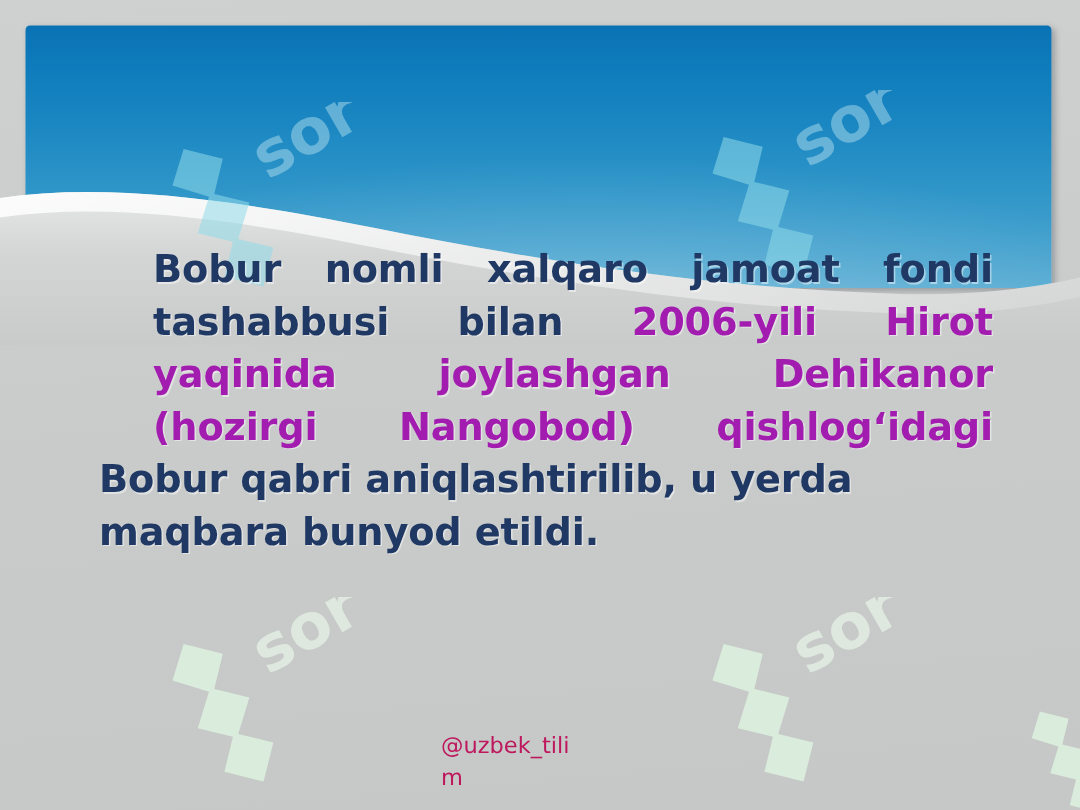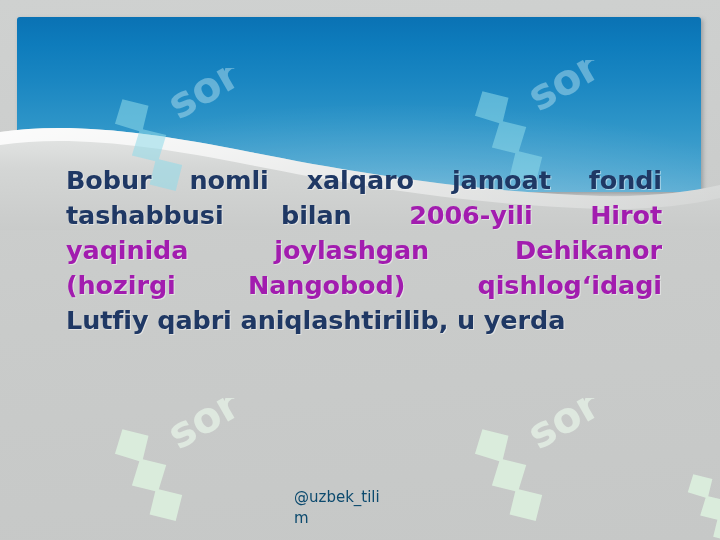--- a/index.html
+++ b/index.html
@@ -93,33 +93,34 @@
     text-align: justify;
     text-justify: inter-word;
     letter-spacing: -0.1px;
     text-shadow: 1px 1px 0 rgba(255,255,255,0.45);
   }
   .body-text .ln { display: block; }
   .body-text .ln.j {
     text-align: justify;
     text-align-last: justify;
     white-space: nowrap;
+    margin-left: 36px;
   }
   .red { color: #a21caf; }
   .navy { color: #1f3864; }
 
   
   .handle {
     position: absolute;
     left: 294px;
     top: 487px;
     width: 98px;
     font-size: 15px;
     line-height: 21px;
-    color: #0c4a6e;
+    color: #be185d;
     font-family: "DejaVu Sans", sans-serif;
     word-break: break-all;
   }
 </style>
 </head>
 <body>
 
 <div id="slide">
 
   <div class="bg-base"></div>
@@ -218,19 +219,22 @@
     <span class="ln j">
       <span class="navy">tashabbusi  bilan  </span><span class="red">2006-yili   Hirot</span>
     </span>
     <span class="ln j">
       <span class="red">yaqinida   joylashgan   Dehikanor</span>
     </span>
     <span class="ln j">
       <span class="red">(hozirgi  Nangobod)  qishlog‘idagi</span>
     </span>
     <span class="ln">
-      <span class="navy">Lutfiy qabri aniqlashtirilib, u yerda</span>
+      <span class="navy">Bobur qabri aniqlashtirilib, u yerda</span>
+    </span>
+    <span class="ln">
+      <span class="navy">maqbara bunyod etildi.</span>
     </span>
   </div>
 
   <div class="handle">@uzbek_tilim</div>
 
 </div>
 
 </body></html>

